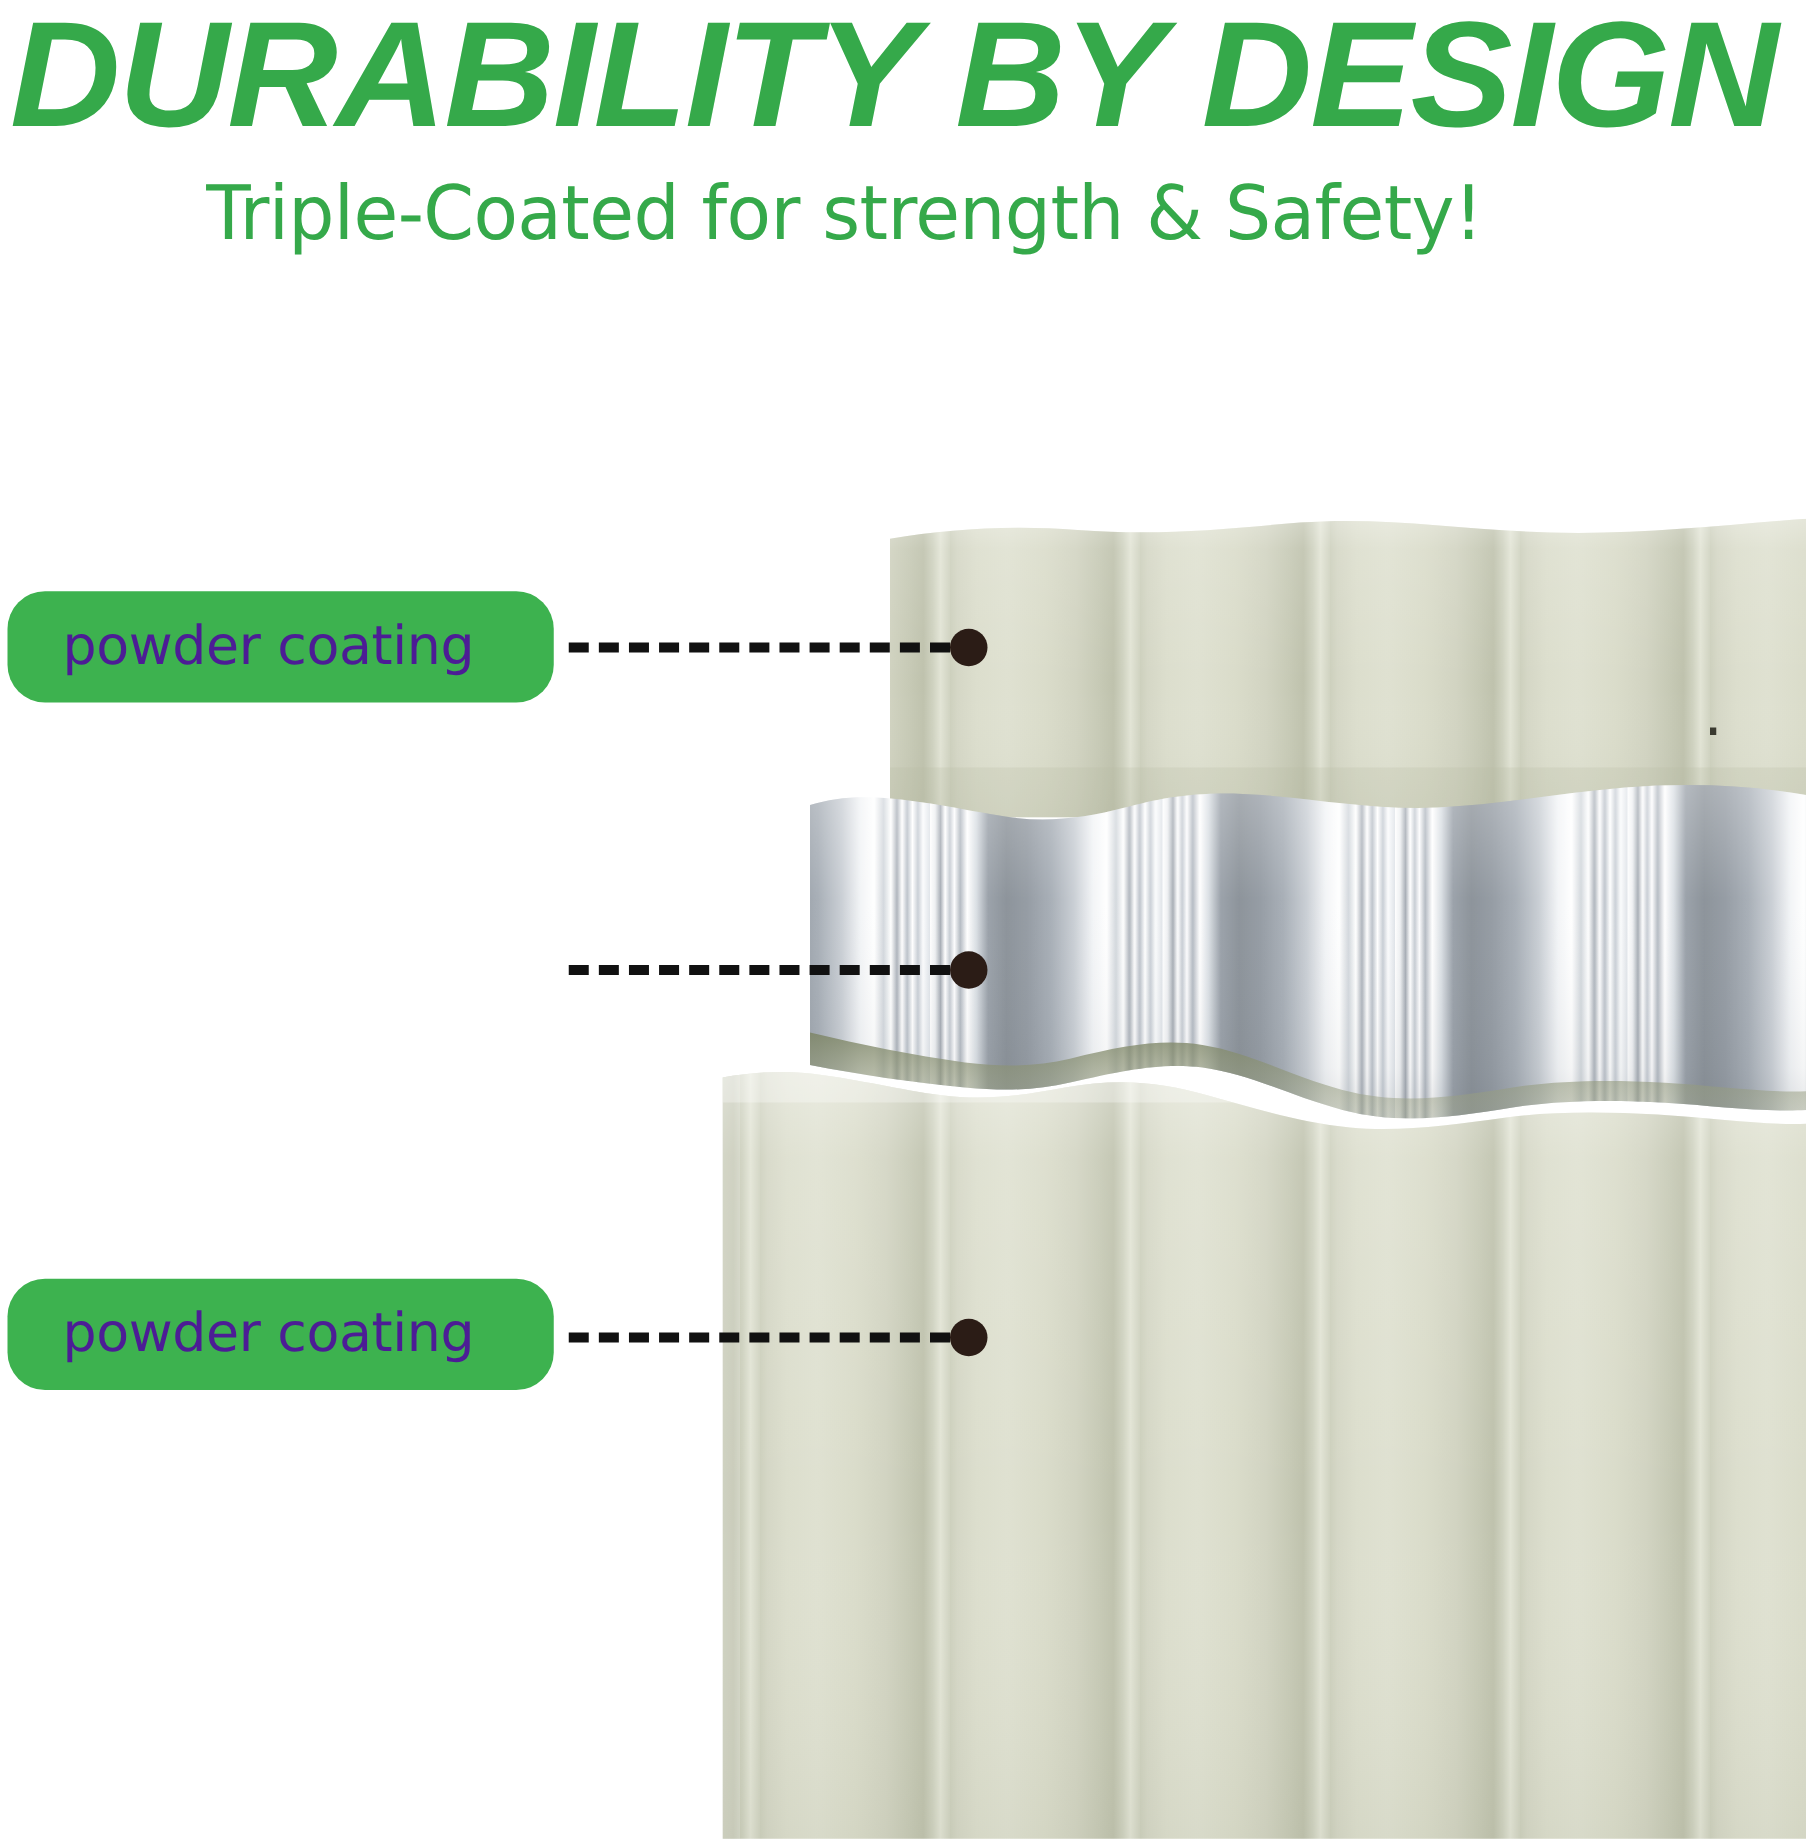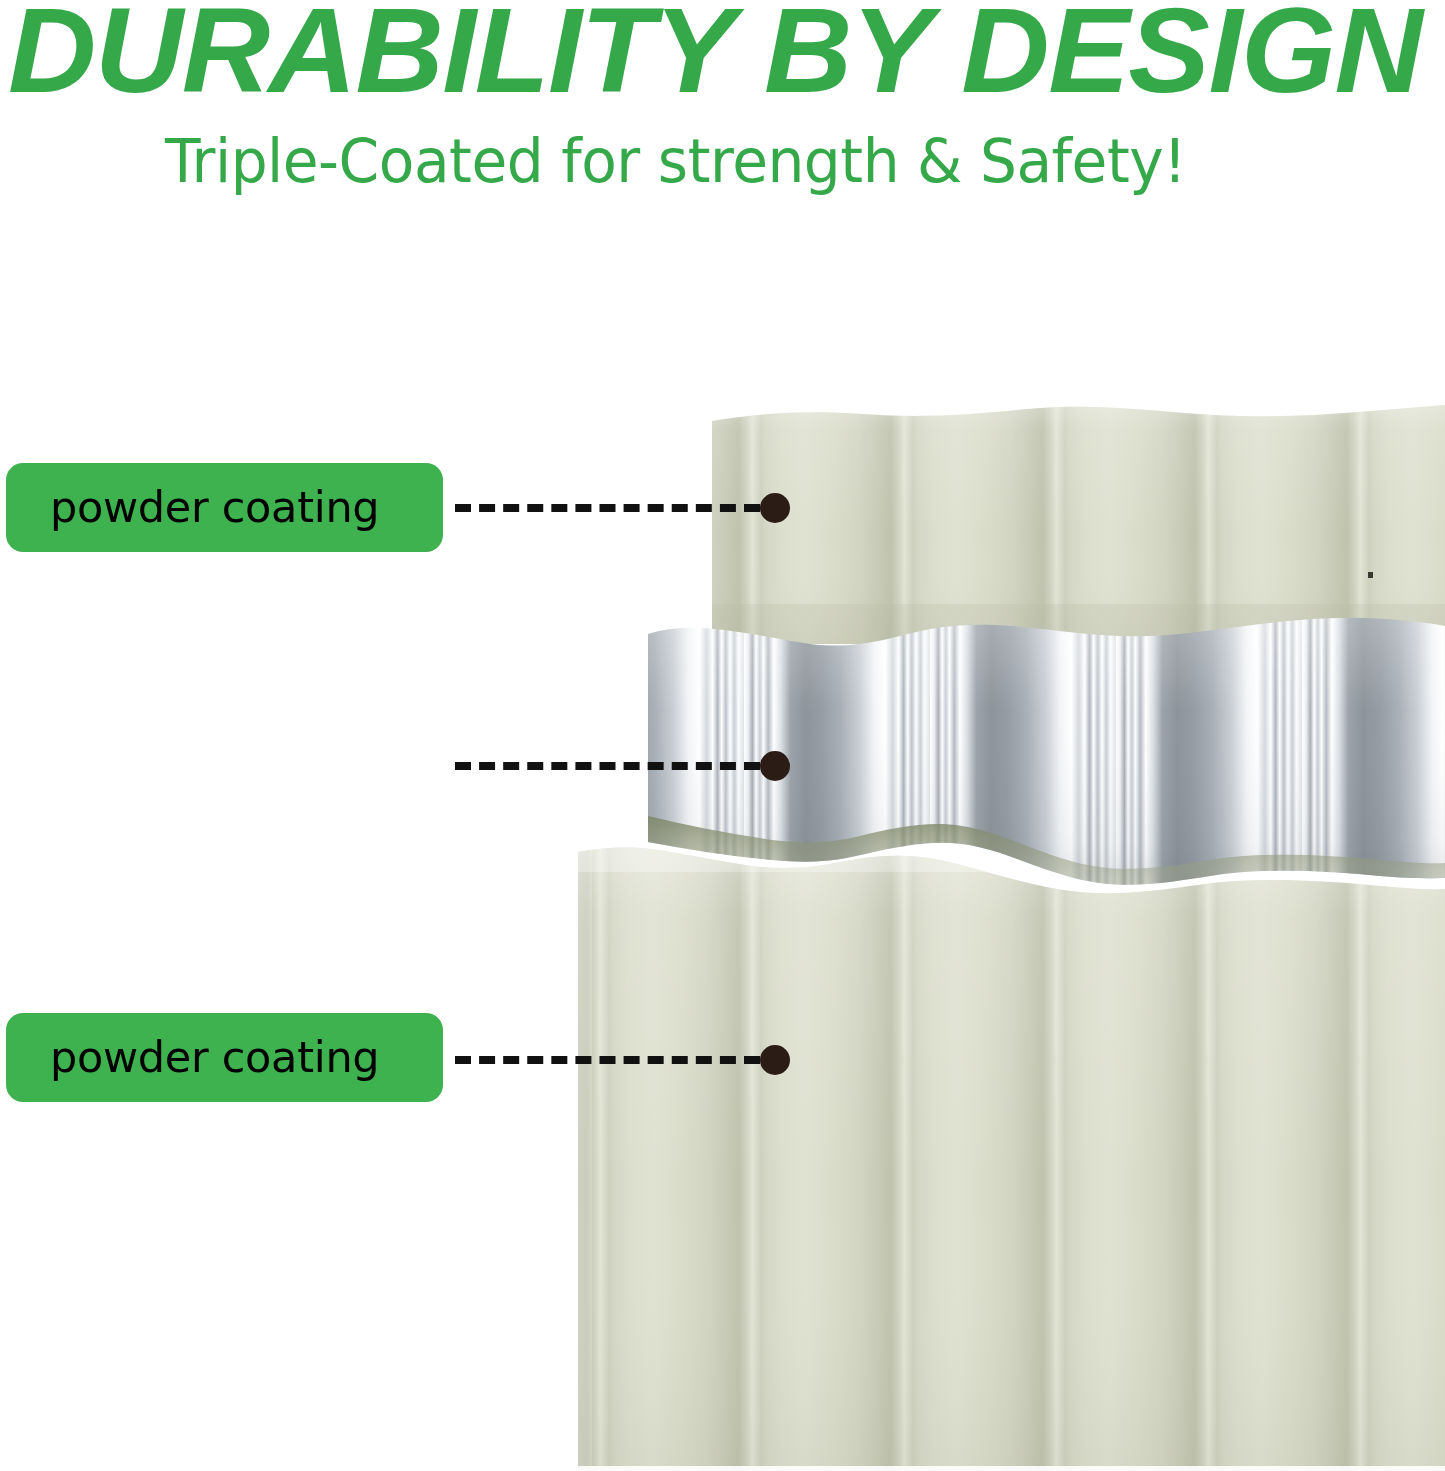--- a/index.html
+++ b/index.html
@@ -11,21 +11,21 @@
     width: 1445px;
     height: 1471px;
     position: relative;
     overflow: hidden;
     font-family: "Liberation Sans", sans-serif;
     -webkit-font-smoothing: antialiased;
   }
 
   #stage {
     position: absolute;
-    left: 0; top: 4px;
+    left: 0; top: 14px;
     width: 1445px;
     height: 1112px;
     background: #ffffff;
   }
 
   
   .title {
     position: absolute;
     left: 8px;
     top: -14px;
@@ -62,22 +62,22 @@
     left: 0;
     top: 0;
     width: 1445px;
     height: 1471px;
   }
 
   
   .badge {
     position: absolute;
     background: #3db24f;
-    border-radius: 17px;
-    color: #000000;
+    border-radius: 30px;
+    color: #4c1d95;
     font-family: "DejaVu Sans", sans-serif;
     font-size: 43px;
     line-height: 51px;
     letter-spacing: -0.3px;
     box-sizing: border-box;
     display: flex;
     flex-direction: column;
     justify-content: center;
   }
   .badge .line {

